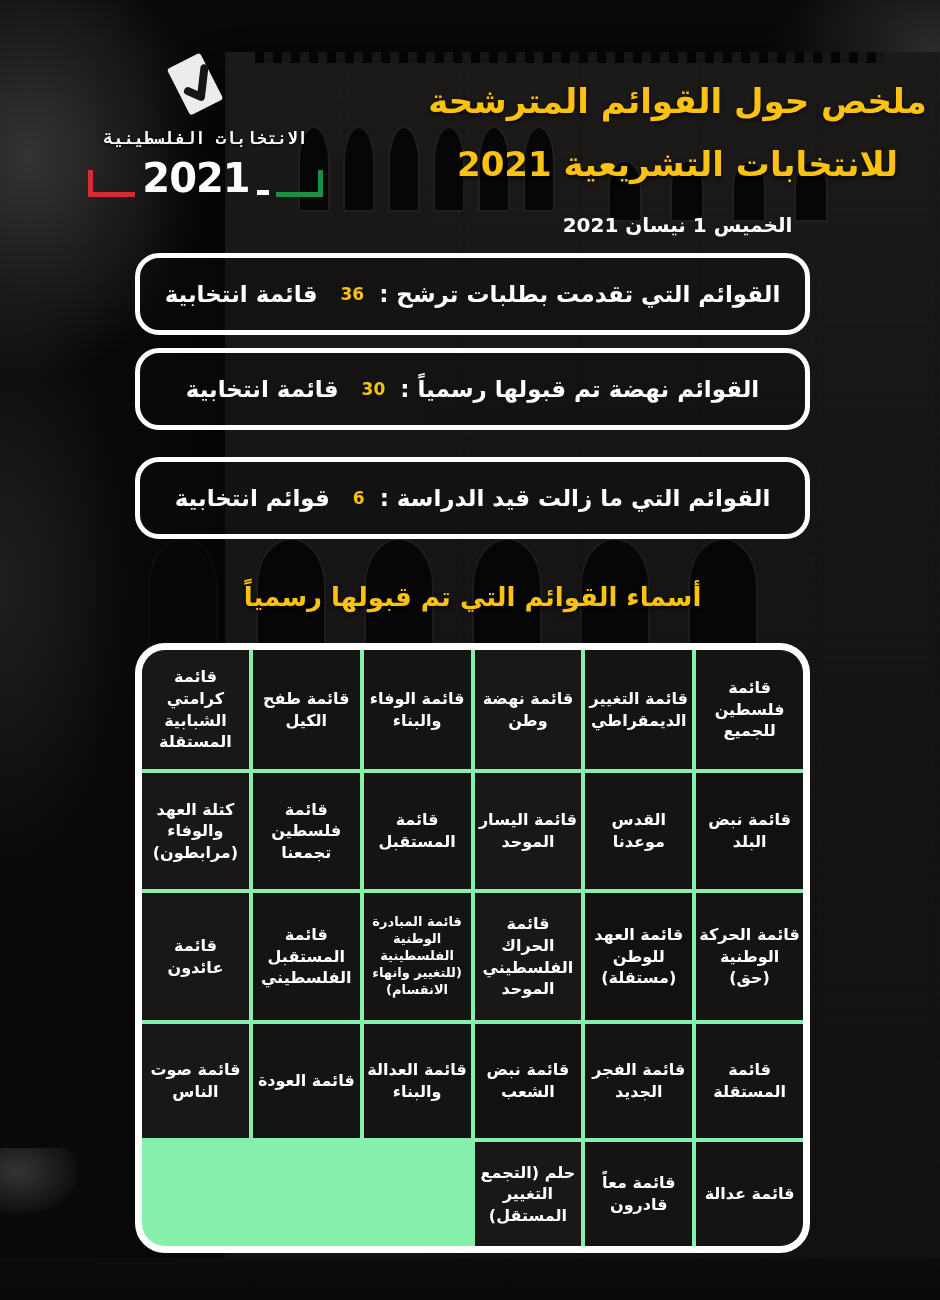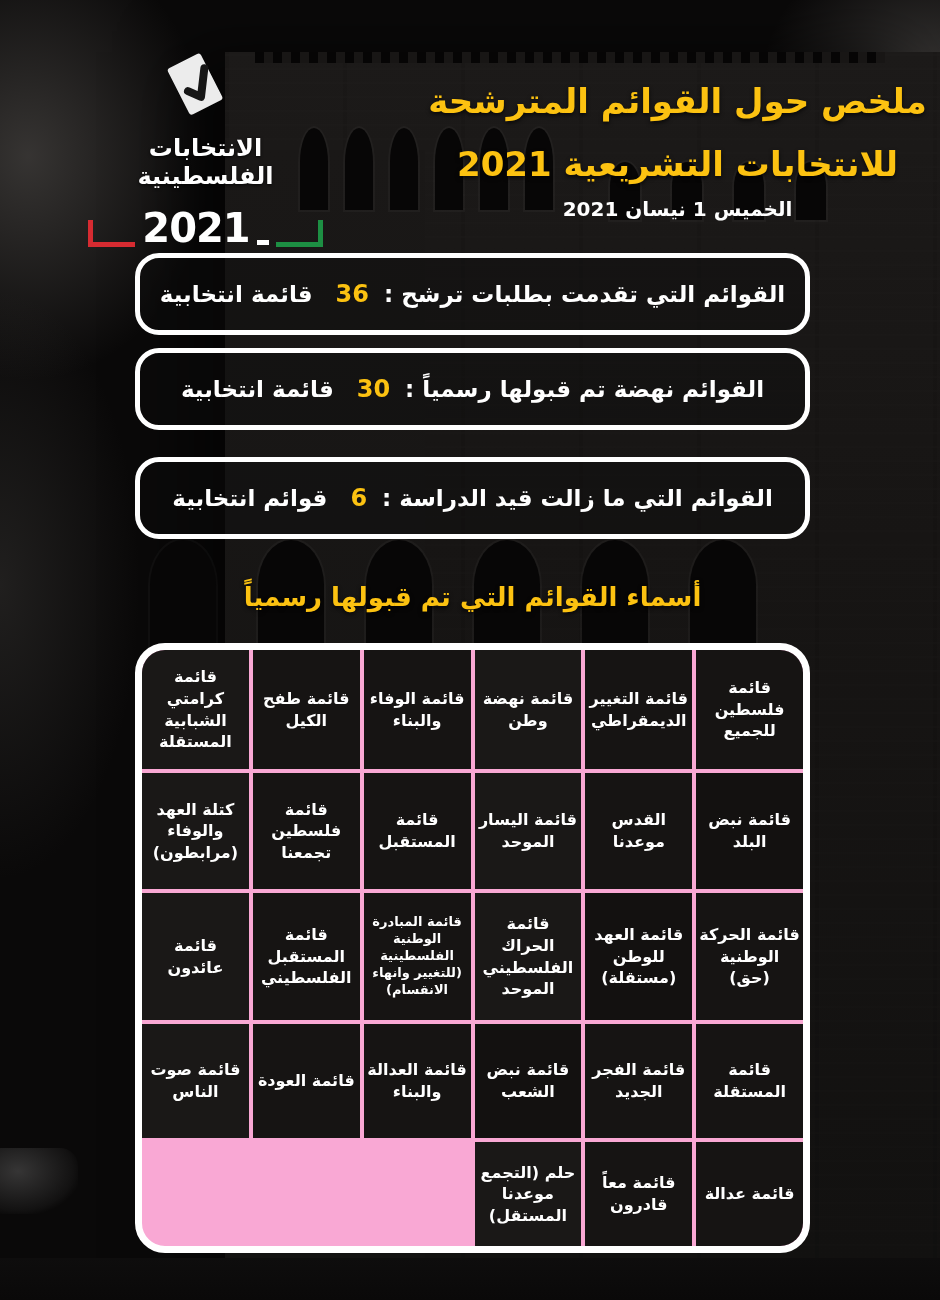--- a/index.html
+++ b/index.html
@@ -29,45 +29,45 @@
   .arch{position:absolute;background:#070606;border-radius:50% 50% 0 0 / 42% 42% 0 0;
     box-shadow:0 0 0 2px rgba(255,255,255,.03);}
   .bg-road{position:absolute;left:0;right:0;bottom:0;height:42px;background:linear-gradient(180deg,#0e0d0d,#0a0909);}
   .bg-car{position:absolute;left:-22px;top:1148px;width:100px;height:66px;border-radius:18px;
     background:radial-gradient(ellipse at 40% 35%, rgba(210,210,210,.22), rgba(120,120,120,.08) 65%, transparent 75%);}
 
   
   .logo{position:absolute;left:88px;top:50px;width:235px;text-align:center;color:#fff;}
   .logo-icon{height:76px;display:flex;justify-content:center;align-items:flex-start;transform:translateX(-10px);}
   .logo-icon svg{transform:rotate(-27deg);}
-  .logo-name{font-size:24px;letter-spacing:.5px;margin-top:8px;text-shadow:0 1px 3px rgba(0,0,0,.8);}
-  .year-row{direction:ltr;display:flex;align-items:flex-end;justify-content:center;gap:7px;margin-top:20px;}
+  .logo-name{font-size:17px;letter-spacing:.5px;margin-top:2px;text-shadow:0 1px 3px rgba(0,0,0,.8);font-family:Liberation Mono, monospace;}
+  .year-row{direction:ltr;display:flex;align-items:flex-end;justify-content:center;gap:7px;margin-top:11px;}
   .bracket-red{width:58px;height:27px;border-left:5px solid var(--red,#d62b31);border-bottom:5px solid var(--red,#d62b31);}
   .year{font-size:40px;line-height:.92;letter-spacing:-1px;}
   .dash{width:15px;height:5px;background:#fff;margin-bottom:2px;}
   .bracket-green{width:58px;height:27px;border-right:5px solid var(--green,#1d8f43);border-bottom:5px solid var(--green,#1d8f43);}
 
   
   .title-block{position:absolute;left:420px;top:62px;width:515px;text-align:center;}
   .title-line{color:var(--accent,#fcc211);font-size:34px;line-height:1.38;text-shadow:0 2px 4px rgba(0,0,0,.7);margin-top:16px;}
-  .date-line{color:#fff;font-size:20px;margin-top:9px;}
+  .date-line{color:#fff;font-size:20px;margin-top:25px;}
 
   
   .stats{position:absolute;left:135px;top:253px;width:675px;}
   .stat-box{height:82px;border:5px solid #fff;border-radius:24px;background:rgba(14,13,12,.38);
     display:flex;align-items:center;justify-content:center;gap:11px;color:#fff;font-size:23px;}
   .stat-box.gap-a{margin-bottom:13px}
   .stat-box.gap-b{margin-bottom:27px}
-  .stat-value{color:var(--accent,#fcc211);font-size:24px;padding:0 4px;margin-left:8px;}
+  .stat-value{color:var(--accent,#fcc211);font-size:17px;padding:0 4px;margin-left:8px;}
 
   
   .lists-heading{position:absolute;left:135px;top:582px;width:675px;text-align:center;
     color:var(--accent,#fcc211);font-size:26px;text-shadow:0 2px 4px rgba(0,0,0,.7);}
   .grid{position:absolute;left:135px;top:643px;width:675px;height:610px;border:7px solid #fff;border-radius:30px;
-    background:#f9a8d4;display:grid;grid-template-columns:repeat(6,1fr);grid-template-rows:119px 116px 127px 114px 1fr;
+    background:#86efac;display:grid;grid-template-columns:repeat(6,1fr);grid-template-rows:119px 116px 127px 114px 1fr;
     gap:4px;overflow:hidden;}
   .cell{background:#161413;color:#fff;display:flex;align-items:center;justify-content:center;
     text-align:center;font-size:16px;line-height:1.35;padding:4px 3px;}
   .cell:nth-child(3n){background:#1a1817}
   .cell:nth-child(7n){background:#131110}
   .cell.small{font-size:13px;line-height:1.3;}
 </style>
 </head>
 <body>
 
@@ -158,16 +158,16 @@
     <div class="cell">قائمة المستقبل الفلسطيني</div>
     <div class="cell">قائمة عائدون</div>
     <div class="cell">قائمة المستقلة</div>
     <div class="cell">قائمة الفجر الجديد</div>
     <div class="cell">قائمة نبض الشعب</div>
     <div class="cell">قائمة العدالة والبناء</div>
     <div class="cell">قائمة العودة</div>
     <div class="cell">قائمة صوت الناس</div>
     <div class="cell">قائمة عدالة</div>
     <div class="cell">قائمة معاً قادرون</div>
-    <div class="cell">حلم (التجمع موعدنا المستقل)</div>
+    <div class="cell">حلم (التجمع التغيير المستقل)</div>
   </div>
 
 </div>
 
 </body></html>

